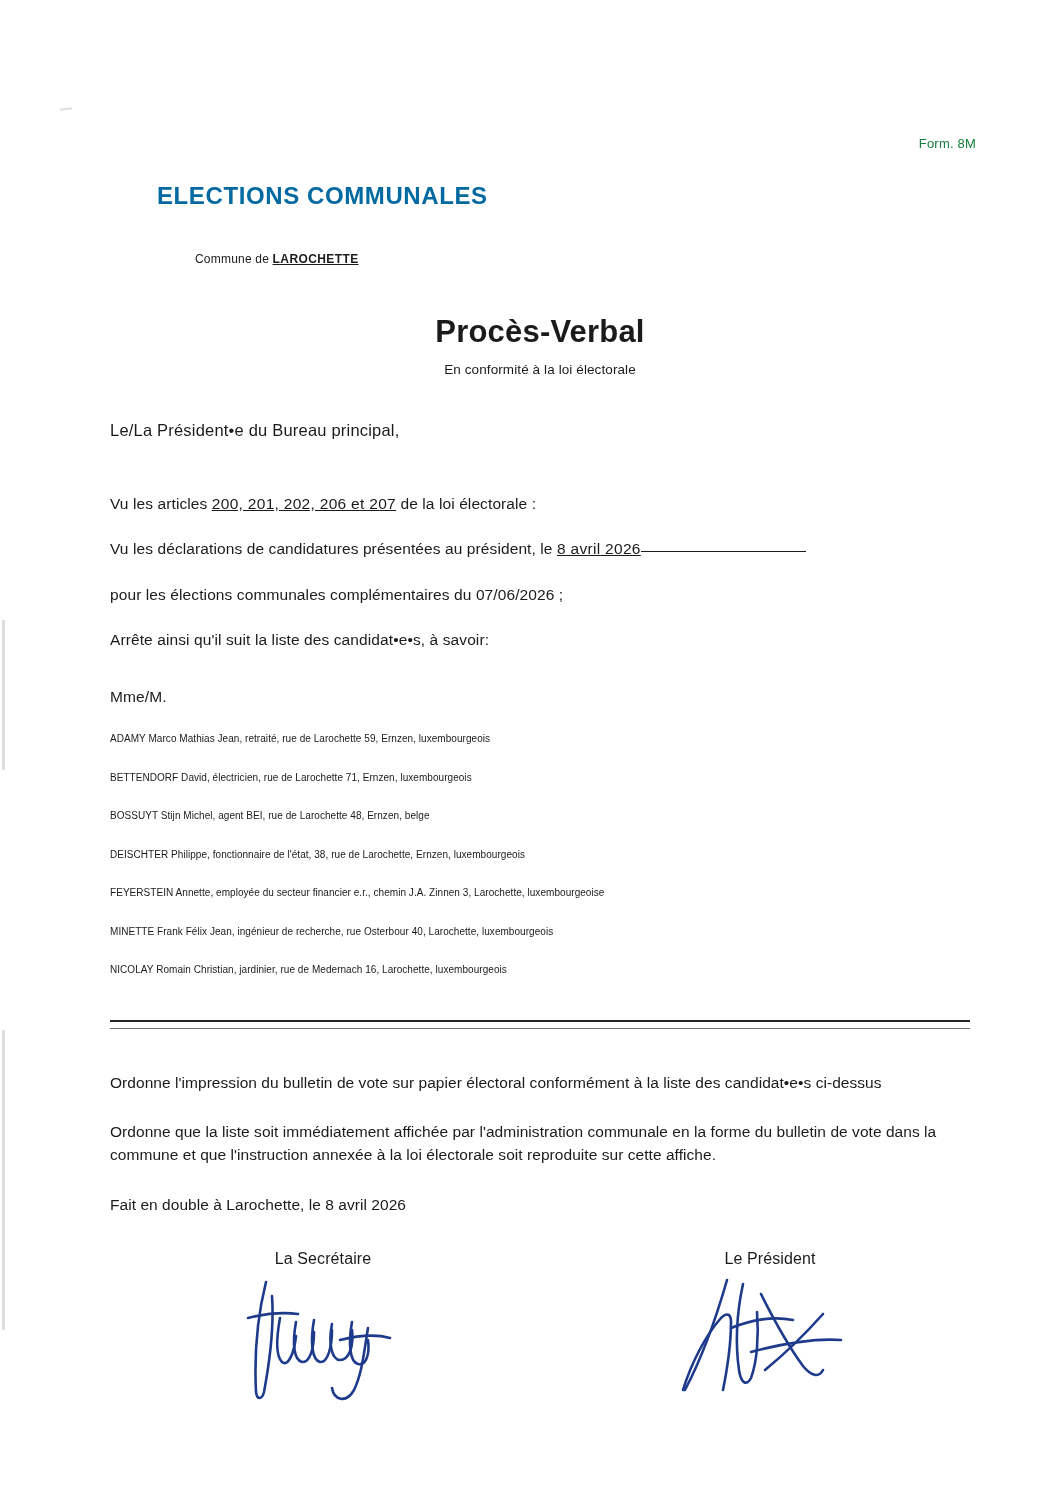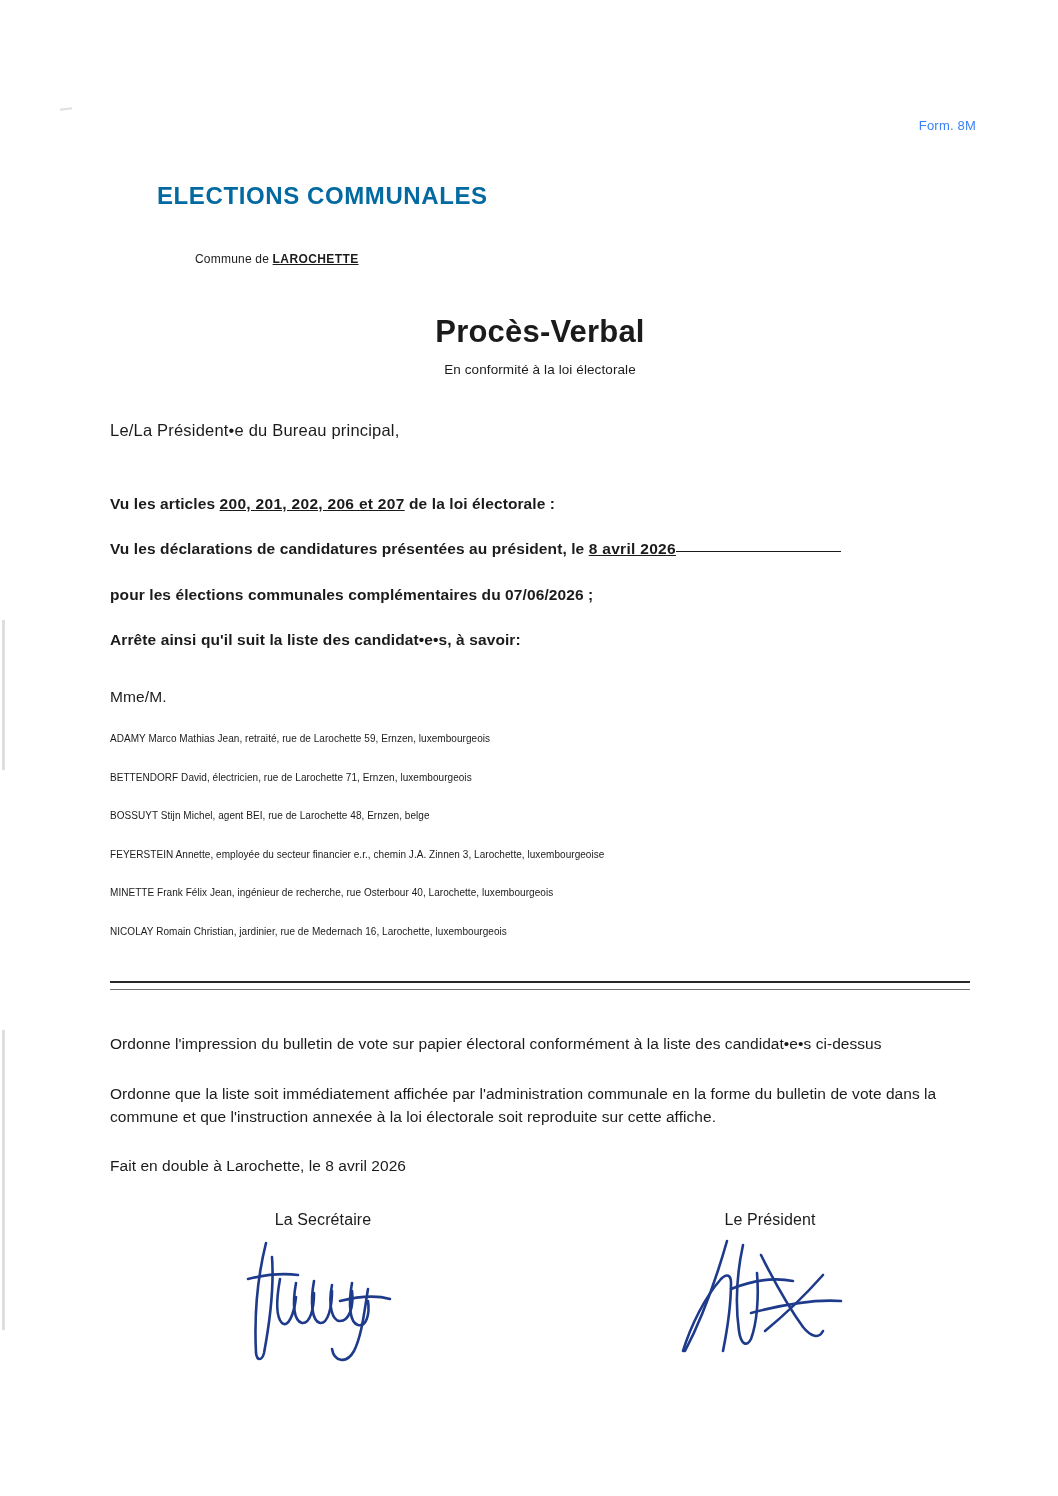--- a/index.html
+++ b/index.html
@@ -23,23 +23,23 @@
     position: absolute;
     background: #dedede;
   }
   .em1 { left: 60px; top: 108px; width: 12px; height: 2px; transform: rotate(-8deg); }
   .em2 { left: 2px; top: 620px; width: 3px; height: 150px; }
   .em3 { left: 2px; top: 1030px; width: 3px; height: 300px; }
 
   .form-code {
     position: absolute;
     right: 82px;
-    top: 118px;
+    top: 136px;
     font-size: 13px;
-    color: #3b82f6;
+    color: #15803d;
     letter-spacing: 0.2px;
   }
 
   .content {
     position: absolute;
     left: 110px;
     top: 182px;
     width: 860px;
   }
 
@@ -90,21 +90,20 @@
   }
 
   .para {
     font-size: 15.5px;
     margin: 0;
     letter-spacing: 0.1px;
     line-height: 1.5;
   }
   .block-vu {
     margin-top: 52px;
-    font-weight: bold;
   }
   .block-vu .para + .para {
     margin-top: 22px;
   }
   .u-articles {
     text-decoration: underline;
     letter-spacing: 0.3px;
   }
   .u-date {
     text-decoration: underline;
@@ -212,20 +211,21 @@
       <p class="para">pour les élections communales complémentaires du 07/06/2026 ;</p>
       <p class="para">Arrête ainsi qu'il suit la liste des candidat•e•s, à savoir:</p>
     </div>
 
     <p class="para mme">Mme/M.</p>
 
     <ul class="candidate-list">
       <li>ADAMY Marco Mathias Jean, retraité, rue de Larochette 59, Ernzen, luxembourgeois</li>
       <li>BETTENDORF David, électricien, rue de Larochette 71, Ernzen, luxembourgeois</li>
       <li>BOSSUYT Stijn Michel, agent BEI, rue de Larochette 48, Ernzen, belge</li>
+      <li>DEISCHTER Philippe, fonctionnaire de l'état, 38, rue de Larochette, Ernzen, luxembourgeois</li>
       <li>FEYERSTEIN Annette, employée du secteur financier e.r., chemin J.A. Zinnen 3, Larochette, luxembourgeoise</li>
       <li>MINETTE Frank Félix Jean, ingénieur de recherche, rue Osterbour 40, Larochette, luxembourgeois</li>
       <li>NICOLAY Romain Christian, jardinier, rue de Medernach 16, Larochette, luxembourgeois</li>
     </ul>
 
     <div class="rule"></div>
 
     <div class="closing">
       <p>Ordonne l'impression du bulletin de vote sur papier électoral conformément à la liste des candidat•e•s ci-dessus</p>
       <p>Ordonne que la liste soit immédiatement affichée par l'administration communale en la forme du bulletin de vote dans la commune et que l'instruction annexée à la loi électorale soit reproduite sur cette affiche.</p>

